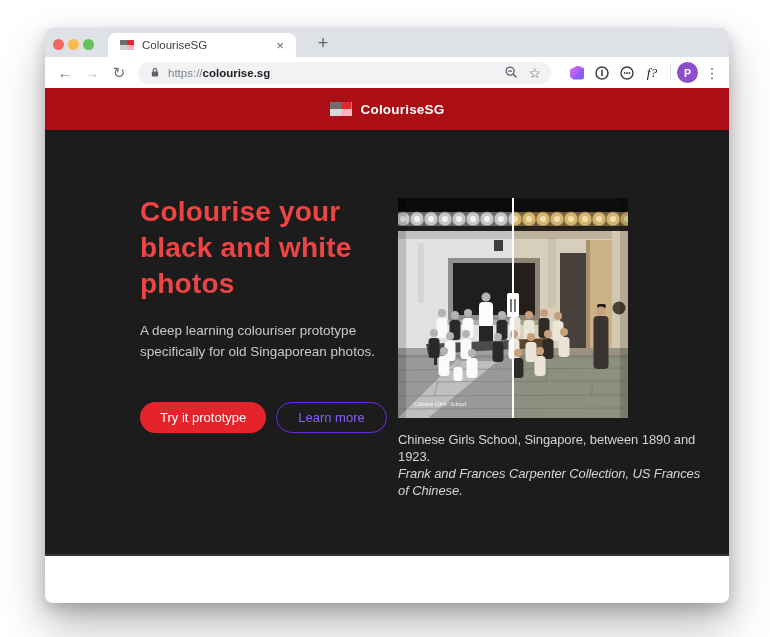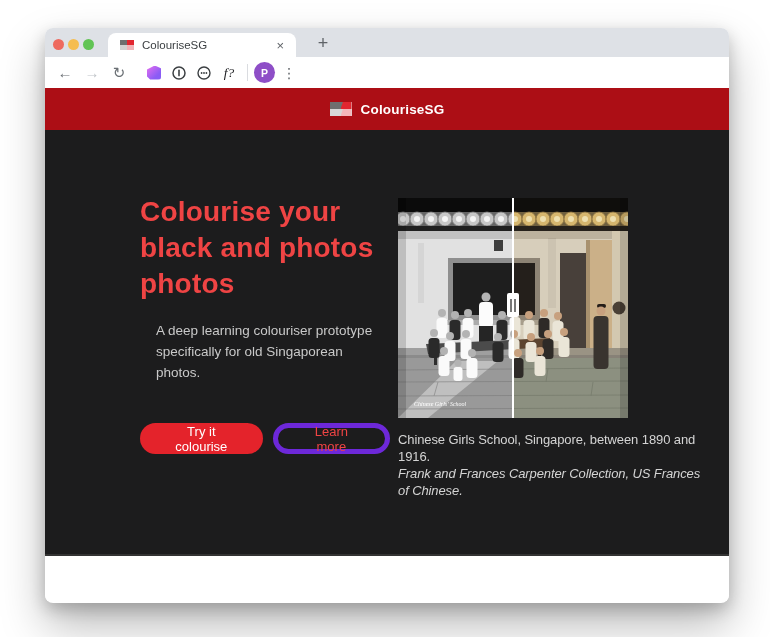--- a/index.html
+++ b/index.html
@@ -66,26 +66,26 @@
     clip-path:polygon(22% 0,100% 0,100% 100%,0 100%); }
   .flag .bl { position:absolute; left:0; bottom:0; width:13px; height:7px; background:#d8d8d8; }
   .flag .br { position:absolute; left:11px; bottom:0; width:11px; height:7px; background:#f4b6ba;
     clip-path:polygon(22% 0,100% 0,100% 100%,0 100%); }
   .brand-name { color:#fff; font-size:13.5px; font-weight:bold; margin-left:9px; letter-spacing:.2px; }
 
   
   .hero { position:relative; height:426px; background:#1c1c1d; border-bottom:2px solid #333; }
   .hero-text { position:absolute; left:95px; top:64px; width:250px; }
   .hero-title { color:#ef4444; font-size:28px; line-height:36px; font-weight:bold; letter-spacing:.2px; }
-  .hero-sub { margin-top:18px; color:#c9c9c9; font-size:13.5px; line-height:21px;margin-left:16px; }
+  .hero-sub { margin-top:18px; color:#c9c9c9; font-size:13.5px; line-height:21px; }
   .cta-row { margin-top:40px; display:flex; align-items:center; }
   .btn { height:31px; border-radius:16px; font-size:13px; display:inline-flex; align-items:center;
     justify-content:center; font-family:"Liberation Sans",sans-serif; border:none; cursor:pointer; }
   .btn-primary { background:#e4232b; color:#fff; padding:0 20px; }
-  .btn-secondary { background:transparent; color:#ef4444; border:5px solid #6d28d9; padding:0 21px; margin-left:10px; }
+  .btn-secondary { background:transparent; color:#8b5cf6; border:1px solid #6d28d9; padding:0 21px; margin-left:10px; }
 
   
   .figure { position:absolute; left:353px; top:68px; width:252px; }
   .photo { position:relative; width:230px; height:220px; overflow:hidden; background:#111; }
   .layer { position:absolute; inset:0; }
   .layer svg { display:block; width:230px; height:220px; }
   .layer.bw { filter:grayscale(1) brightness(1.07) contrast(1.04); clip-path:inset(0 50% 0 0); }
   .divider { position:absolute; left:50%; top:0; bottom:0; width:2px; margin-left:-1px; background:#fff; }
   .handle { position:absolute; left:50%; top:95px; width:12px; height:24px; margin-left:-6px;
     background:#fff; border-radius:2px; display:flex; align-items:center; justify-content:center; gap:2px; }
@@ -260,20 +260,35 @@
         <span class="tab-title">ColouriseSG</span>
         <span class="tab-close">×</span>
       </div>
       <span class="newtab">+</span>
     </div>
 
     <div class="toolbar">
       <span class="navbtn">←</span>
       <span class="navbtn fwd">→</span>
       <span class="navbtn">↻</span>
+      <div class="omnibox">
+        <svg width="12" height="13" viewBox="0 0 16 16">
+          <path d="M5.6 7V5.2a2.4 2.4 0 0 1 4.8 0V7" fill="none" stroke="#5f6368" stroke-width="1.5"></path>
+          <rect x="3.8" y="6.8" width="8.4" height="6.4" rx="1.2" fill="#5f6368"></rect>
+        </svg>
+        <span class="url"><span class="scheme">https://</span><span class="domain">colourise.sg</span></span>
+        <span class="boxicon">
+          <svg width="15" height="15" viewBox="0 0 16 16">
+            <circle cx="6.5" cy="6.5" r="4.3" fill="none" stroke="#5f6368" stroke-width="1.4"></circle>
+            <line x1="9.8" y1="9.8" x2="13.4" y2="13.4" stroke="#5f6368" stroke-width="1.6"></line>
+            <line x1="4.4" y1="6.5" x2="8.6" y2="6.5" stroke="#5f6368" stroke-width="1.3"></line>
+          </svg>
+        </span>
+        <span class="boxicon star">☆</span>
+      </div>
       <div class="exts">
         <span class="ext">
             <span class="ext-purple"></span>
           </span>
         <span class="ext">
           <svg width="16" height="16" viewBox="0 0 16 16">
             <circle cx="8" cy="8" r="6" fill="none" stroke="#3c4043" stroke-width="1.5"></circle>
             <rect x="7.2" y="4.6" width="1.6" height="6.8" rx="0.8" fill="#3c4043"></rect>
           </svg>
         </span>
@@ -301,29 +316,29 @@
             <span class="br"></span>
         </span>
         <span class="brand-name">ColouriseSG</span>
       </div>
     </div>
 
     <div class="hero">
       <div class="hero-text">
         <div class="hero-title">
           <div>Colourise your</div>
-          <div>black and photos</div>
+          <div>black and white</div>
           <div>photos</div>
         </div>
         <div class="hero-sub">
           <div>A deep learning colouriser prototype</div>
           <div>specifically for old Singaporean photos.</div>
         </div>
         <div class="cta-row">
-          <button class="btn btn-primary">Try it colourise</button>
+          <button class="btn btn-primary">Try it prototype</button>
           <button class="btn btn-secondary">Learn more</button>
         </div>
       </div>
 
       <div class="figure">
         <div class="photo">
           <div class="layer color">
             <svg viewBox="0 0 230 220">
                 <use href="#scene"></use>
               </svg>
@@ -334,21 +349,21 @@
               </svg>
           </div>
           <div class="divider"></div>
           <div class="handle">
               <i></i>
               <i></i>
             </div>
         </div>
         <div class="figcap">
           <div>Chinese Girls School, Singapore, between 1890 and</div>
-          <div>1916.</div>
+          <div>1923.</div>
           <div class="credit">Frank and Frances Carpenter Collection, US Frances</div>
           <div class="credit">of Chinese.</div>
         </div>
       </div>
     </div>
 
     <div class="pagefoot"></div>
   </div>
 </div>
 

